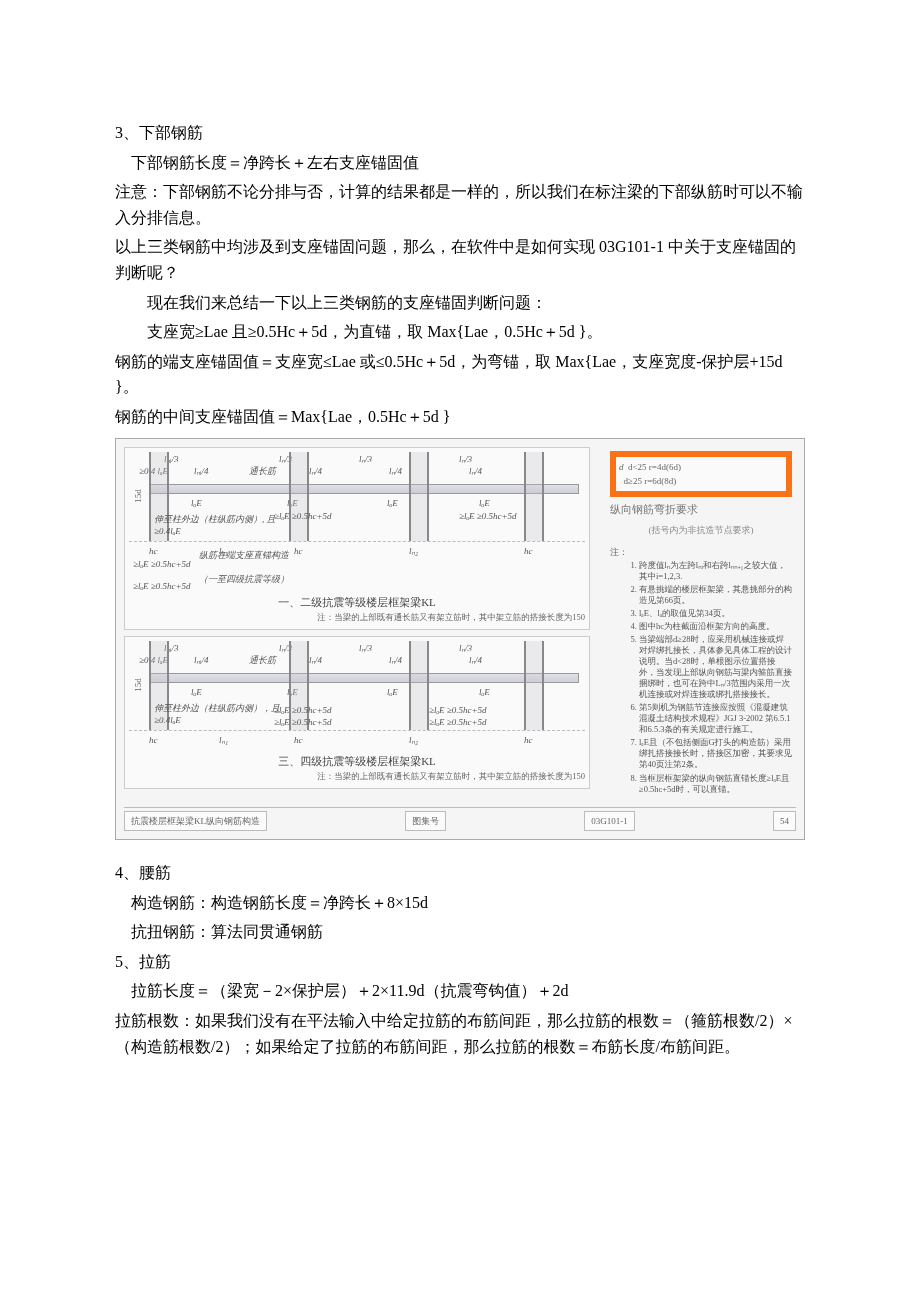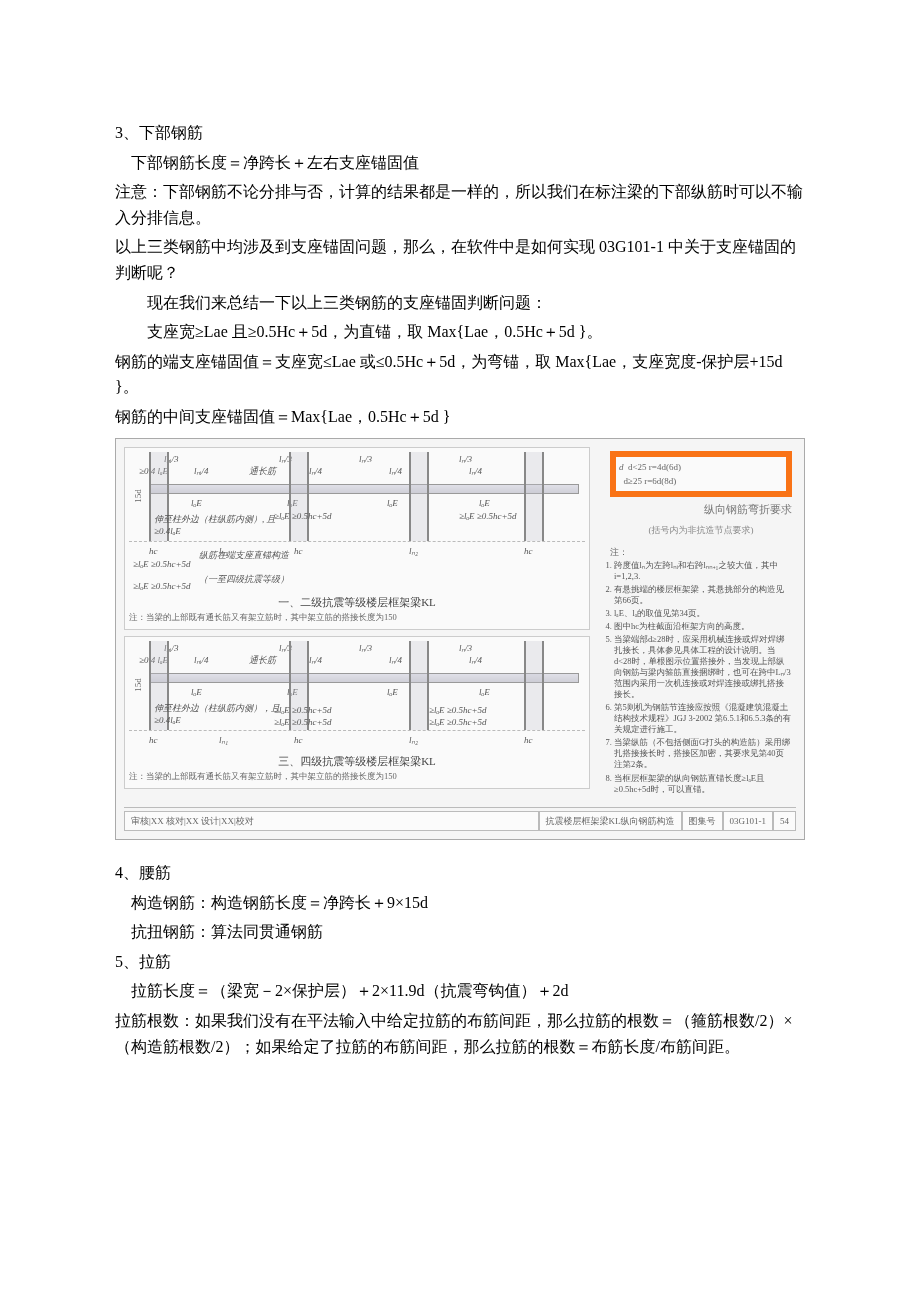--- a/index.html
+++ b/index.html
@@ -86,42 +86,42 @@
       font-size: 9px;
       color: #555;
       white-space: nowrap;
     }
     .beam-title {
       text-align: center;
       font-size: 11px;
       color: #444;
     }
     .beam-note {
-      text-align: left;
+      text-align: right;
       font-size: 8.5px;
       color: #666;
     }
     .side-title {
       font-size: 11px;
       color: #777;
-      text-align: right;
+      text-align: left;
       margin: 4px 0;
     }
     .side-subtitle {
       font-size: 9px;
       color: #888;
       text-align: center;
       margin-bottom: 8px;
     }
     .side-notes li {
       font-size: 8.5px;
       color: #555;
       margin-bottom: 2px;
       list-style: decimal;
-      margin-left: 4px;
+      margin-left: 29px;
       line-height: 1.3;
     }
     .diagram-footer {
       display: flex;
       margin-top: 6px;
       border-top: 1px solid #bbb;
       padding-top: 3px;
       font-size: 9px;
       justify-content: space-between;
     }
@@ -254,34 +254,33 @@
       <div class="side-title">纵向钢筋弯折要求</div>
       <div class="side-subtitle">(括号内为非抗造节点要求)</div>
       <div>注：</div>
       <ol class="side-notes">
         <li>跨度值lₙ为左跨lₙᵢ和右跨lₙₙ₊₁之较大值，其中i=1,2,3.</li>
         <li>有悬挑端的楼层框架梁，其悬挑部分的构造见第66页。</li>
         <li>lₐE、lₐ的取值见第34页。</li>
         <li>图中hc为柱截面沿框架方向的高度。</li>
         <li>当梁端部d≥28时，应采用机械连接或焊对焊绑扎接长，具体参见具体工程的设计说明。当d&lt;28时，单根图示位置搭接外，当发现上部纵向钢筋与梁内箍筋直接捆绑时，也可在跨中Lₙ/3范围内采用一次机连接或对焊连接或绑扎搭接接长。</li>
         <li>第5则机为钢筋节连接应按照《混凝建筑混凝土结构技术规程》JGJ 3-2002 第6.5.1和6.5.3条的有关规定进行施工。</li>
-        <li>当梁纵筋（不包括侧面G打头的构造筋）采用绑扎搭接接长时，搭接区加密，其要求见第40页注第2条。</li>
+        <li>lₐE且（不包括侧面G打头的构造筋）采用绑扎搭接接长时，搭接区加密，其要求见第40页注第2条。</li>
         <li>当框层框架梁的纵向钢筋直锚长度≥lₐE且≥0.5hc+5d时，可以直锚。</li>
       </ol>
     </div>
   </div>
 
   <div class="diagram-footer">
-    <div class="cell" style="flex:1">审核|XX 核对|XX 设计|XX|校对</div>
     <div class="cell">抗震楼层框架梁KL纵向钢筋构造</div>
     <div class="cell">图集号</div>
     <div class="cell">03G101-1</div>
     <div class="cell">54</div>
   </div>
 </div>
 
 <div class="content-block">4、腰筋</div>
-<div class="content-block indent-1">构造钢筋：构造钢筋长度＝净跨长＋9×15d</div>
+<div class="content-block indent-1">构造钢筋：构造钢筋长度＝净跨长＋8×15d</div>
 <div class="content-block indent-1">抗扭钢筋：算法同贯通钢筋</div>
 
 <div class="content-block">5、拉筋</div>
 <div class="content-block indent-1">拉筋长度＝（梁宽－2×保护层）＋2×11.9d（抗震弯钩值）＋2d</div>
 <div class="content-block">拉筋根数：如果我们没有在平法输入中给定拉筋的布筋间距，那么拉筋的根数＝（箍筋根数/2）×（构造筋根数/2）；如果给定了拉筋的布筋间距，那么拉筋的根数＝布筋长度/布筋间距。</div>
 
 </body></html>

